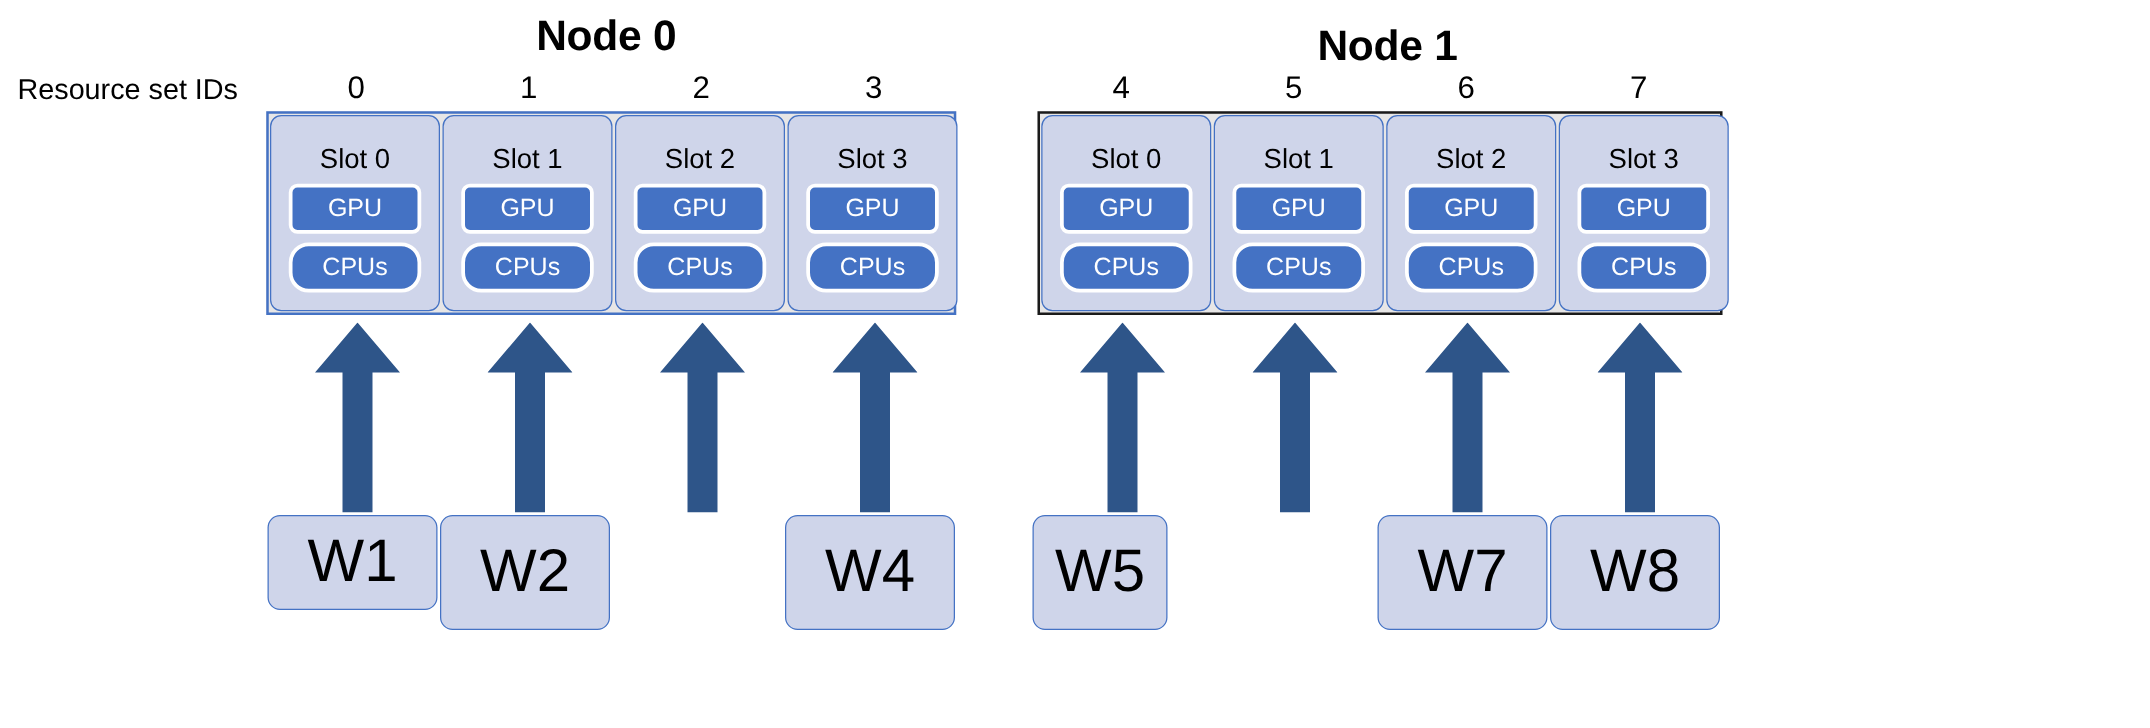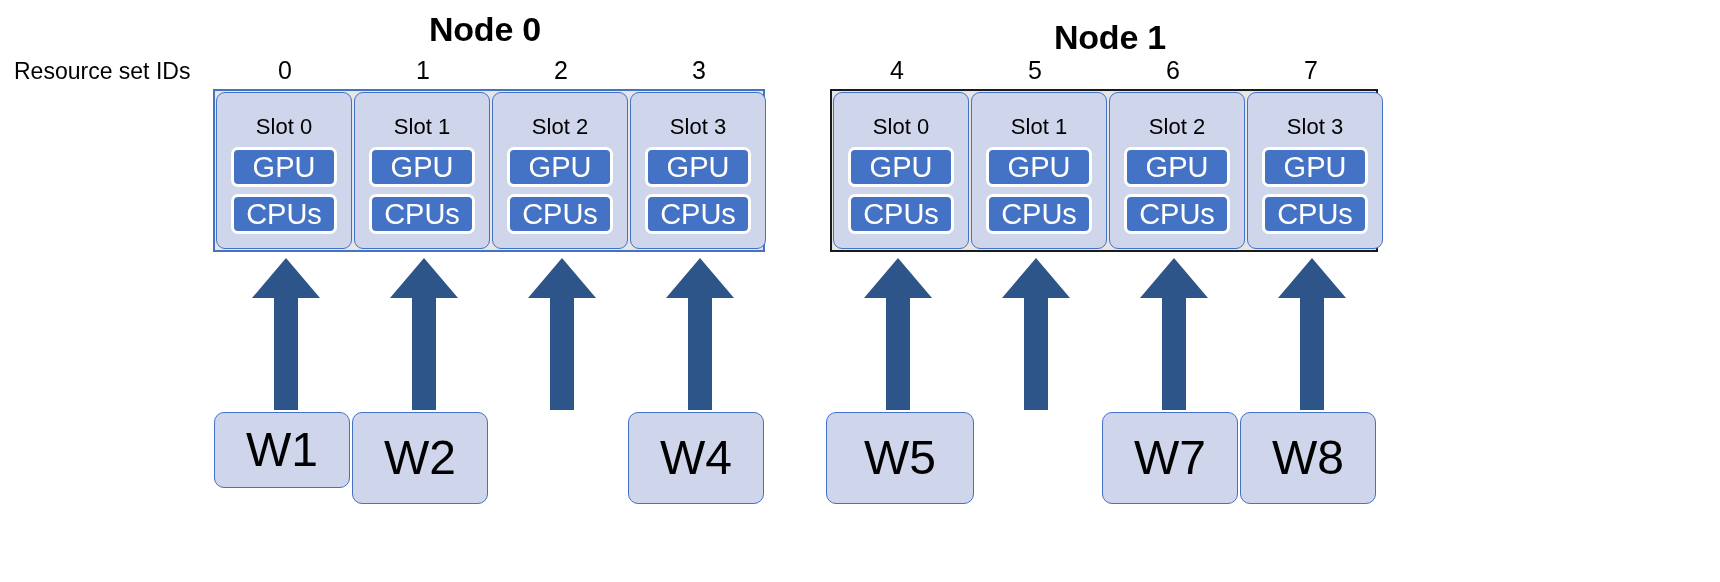--- a/index.html
+++ b/index.html
@@ -73,29 +73,29 @@
     margin-top: 23px;
     color: #000000;
     white-space: nowrap;
   }
   .res {
     box-sizing: border-box;
     background: #4472C4;
     border: 3.5px solid #FFFFFF;
     border-radius: 7px;
     color: #FFFFFF;
-    font-size: 29px;
+    font-size: 20px;
     line-height: 1;
     display: flex;
     align-items: center;
     justify-content: center;
     white-space: nowrap;
   }
   .res.gpu  { margin-top: 9px; }
-  .res.cpus { margin-top: 7px; }
+  .res.cpus { margin-top: 7px; border-radius: 16px; }
 
   
   .worker {
     position: absolute;
     box-sizing: border-box;
     background: #CFD5EA;
     border: 1.6px solid #4472C4;
     border-radius: 10px;
     display: flex;
     align-items: center;
@@ -223,17 +223,17 @@
   <div class="arrow" style="left:1278px; top:258px;">
     <svg width="68" height="152" viewBox="0 0 68 152" xmlns="http://www.w3.org/2000/svg">
       <polygon points="34,0 68,40 46,40 46,152 22,152 22,40 0,40" fill="#2E5589"></polygon>
     </svg>
   </div>
 
   <div class="worker" style="left:214px; top:412px; width:136px; height:76px;">W1</div>
   <div class="worker" style="left:352px; top:412px; width:136px; height:92px;">W2</div>
   <div class="worker" style="left:628px; top:412px; width:136px; height:92px;">W4</div>
 
-  <div class="worker" style="left:826px; top:412px; width:148px; height:92px;">W5</div>
+  <div class="worker" style="left:826px; top:412px; width:108px; height:92px;">W5</div>
   <div class="worker" style="left:1102px; top:412px; width:136px; height:92px;">W7</div>
   <div class="worker" style="left:1240px; top:412px; width:136px; height:92px;">W8</div>
 
 </div>
 
 </body></html>

